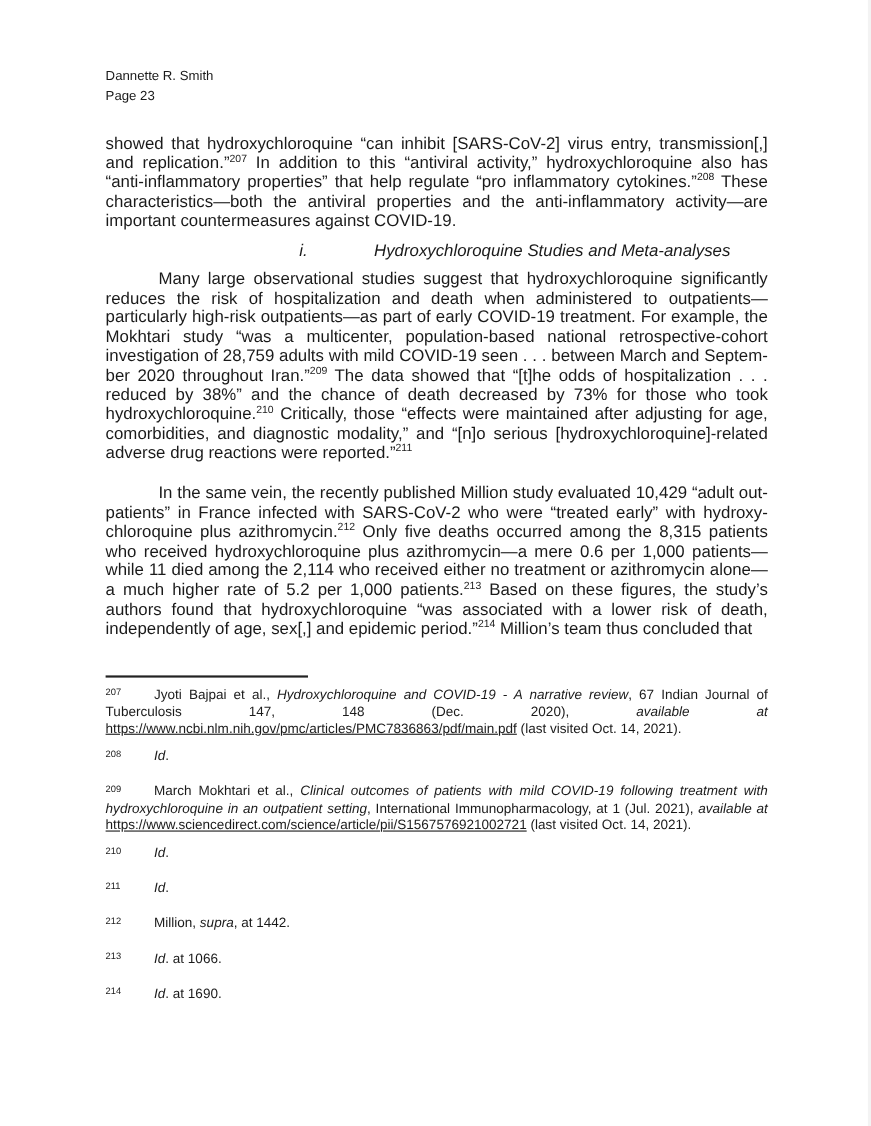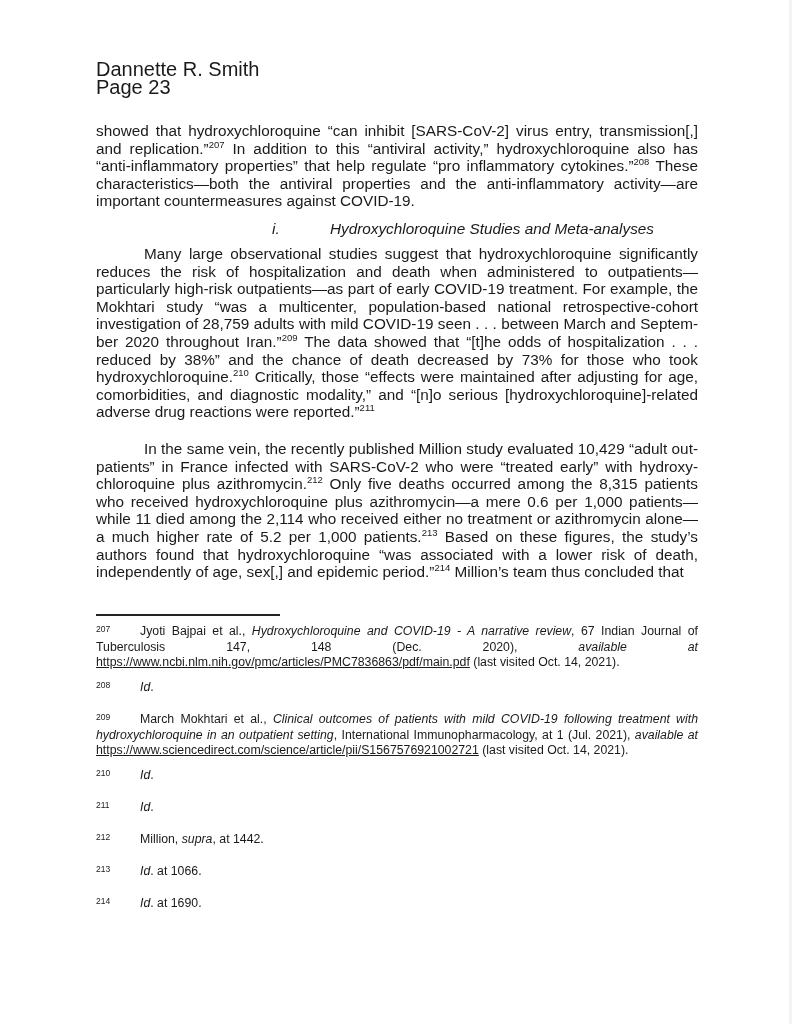--- a/index.html
+++ b/index.html
@@ -1,26 +1,26 @@
 <!DOCTYPE html>
 <html><head>
 <meta charset="utf-8">
 <style>
   html, body { margin: 0; padding: 0; }
   body {
     width: 792px; height: 1024px; background: #ffffff; position: relative; overflow: hidden;
     font-family: "Liberation Sans", sans-serif; color: #1a1a1a;
   }
   .page { position: absolute; left: 96px; top: 0; width: 602px; }
-  .hdr { position: absolute; top: 60px; left: 0; font-size: 20px; line-height: 18px; }
+  .hdr { position: absolute; top: 60px; left: 0; font-size: 12px; line-height: 18px; }
   .body-text { position: absolute; left: 0; width: 602px; font-size: 15.3px; line-height: 17.6px; text-align: justify; }
   .p1 { top: 122px; }
   .heading { position: absolute; top: 220px; left: 0; width: 602px; font-size: 15.3px; font-style: italic; }
   .heading .num { position: absolute; left: 176px; }
-  .heading .ttl { position: absolute; left: 234px; }
+  .heading .ttl { position: absolute; left: 244px; }
   .p2 { top: 245px; text-indent: 48px; }
   .p3 { top: 440px; text-indent: 48px; }
   sup { font-size: 9.5px; line-height: 0; vertical-align: 6px; }
   .rule { position: absolute; top: 614px; left: 0; width: 184px; height: 1.5px; background: #222; }
   .fn { position: absolute; left: 0; width: 602px; font-size: 12.3px; line-height: 15.5px; text-align: justify; }
   .fn .fnum { position: absolute; left: 0; top: -2px; font-size: 8.5px; }
   .fn .ftext { text-indent: 44px; display: block; }
   .fn.short .ftext { text-indent: 0; padding-left: 44px; }
   .fn a { color: #1a1a1a; text-decoration: underline; }
   .fn207 { top: 624px; }

